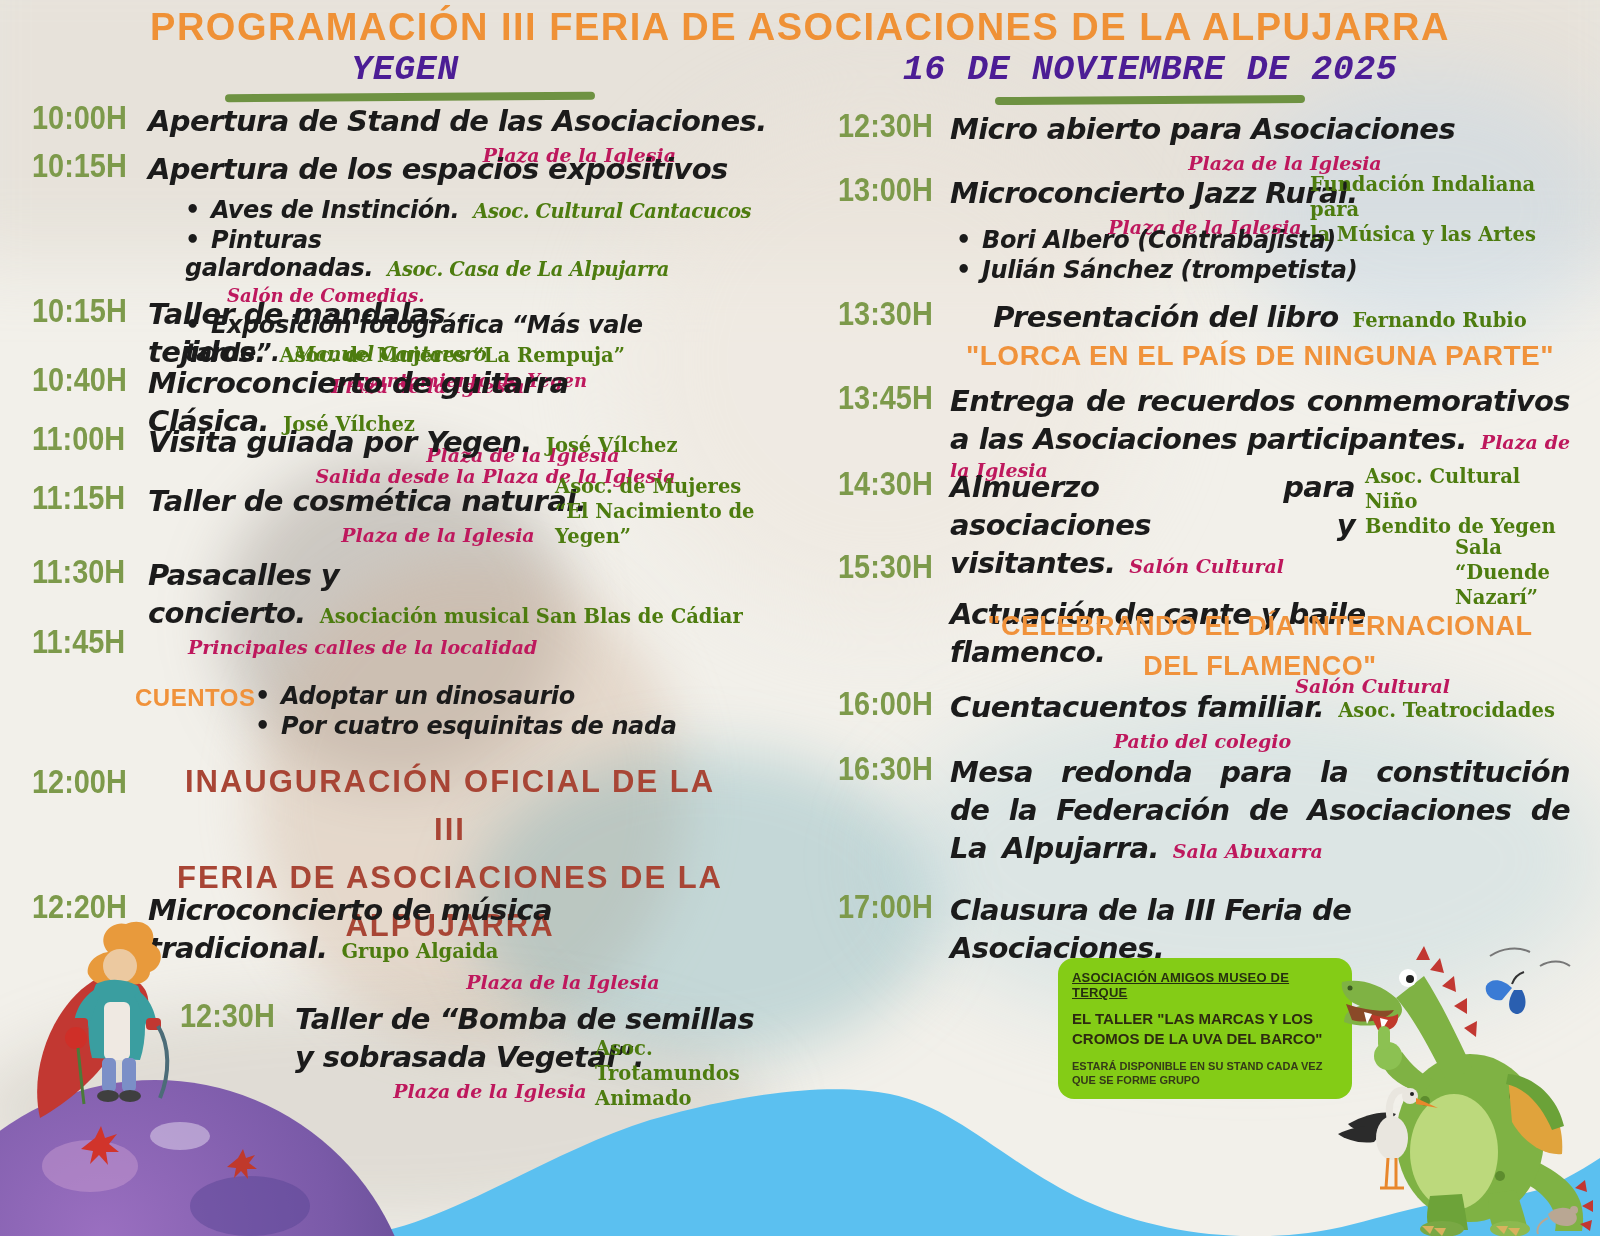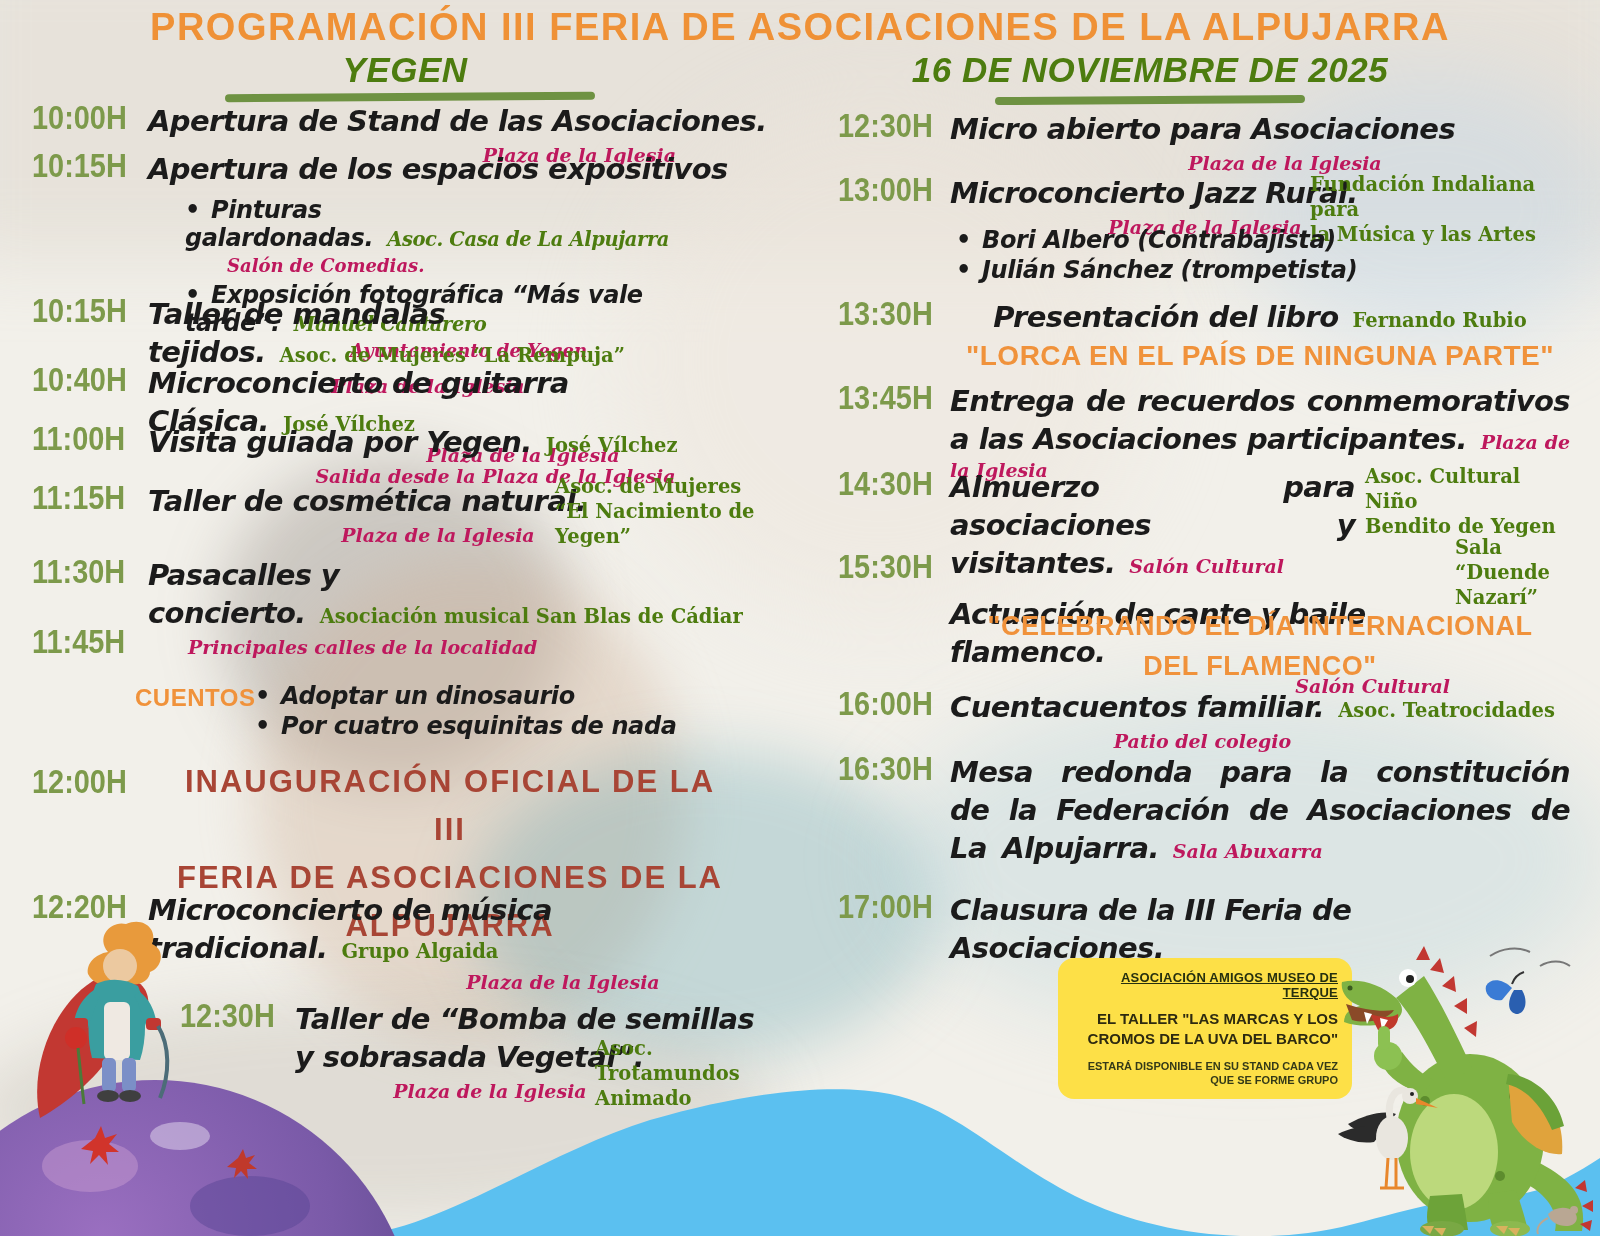--- a/index.html
+++ b/index.html
@@ -19,22 +19,22 @@
     background:rgba(206,176,150,0.36);filter:blur(26px);}
   .bg-water{left:470px;top:750px;width:470px;height:310px;
     background:rgba(88,158,173,0.30);filter:blur(30px);}
   .bg-sea-right{left:890px;top:690px;width:720px;height:340px;
     background:rgba(168,204,214,0.30);filter:blur(42px);}
   .bg-castles{left:-30px;top:1000px;width:800px;height:220px;
     background:rgba(168,158,146,0.24);filter:blur(30px);}
   
   .main-title{position:absolute;left:0;top:6px;width:1600px;text-align:center;
     font-weight:700;font-size:38px;letter-spacing:1.5px;color:#EF9136;}
-  .col-header{position:absolute;font-family:Liberation Sans, sans-serif;font-style:italic;
-    font-weight:700;font-size:35px;color:#4d7c0f;letter-spacing:0.5px;}
+  .col-header{position:absolute;font-family:Liberation Mono, monospace;font-style:italic;
+    font-weight:700;font-size:35px;color:#4c1d95;letter-spacing:0.5px;}
   .hdr-left{left:60px;top:50px;width:690px;text-align:center;}
   .hdr-right{left:830px;top:50px;width:640px;text-align:center;}
   .hdr-bar{position:absolute;height:8px;background:#6E9242;border-radius:4px;transform:rotate(-0.4deg);}
   .bar-left{left:225px;top:93px;width:370px;}
   .bar-right{left:995px;top:96px;width:310px;}
   .lrow{position:absolute;left:32px;width:756px;}
   .rrow{position:absolute;left:838px;width:732px;}
   .time{position:absolute;left:0;top:-4px;font-weight:700;font-size:34px;color:#7D9A4B;
     transform:scaleX(0.85);transform-origin:left;white-space:nowrap;}
   .lrow .content{margin-left:116px;}
@@ -99,21 +99,21 @@
   #r5 .loc{text-align:right;padding-right:20px;}
   #r5b{top:606px;}
   #r5b .content{width:620px;text-align:center;}
   #r6{top:688px;} #r6 .loc{text-align:center;padding-right:115px;}
   #r7{top:753px;}
   #r7 .content{width:620px;text-align:justify;}
   #r7 .etitle{word-spacing:6px;}
   #r8{top:891px;}
   
   .side-box{position:absolute;left:1058px;top:958px;width:266px;min-height:116px;
-    background:#fde047;border-radius:16px;padding:12px 14px;text-align:right;}
+    background:#84cc16;border-radius:16px;padding:12px 14px;text-align:left;}
   .side-box .h{font-weight:700;font-size:13px;color:#26300f;text-decoration:underline;
     letter-spacing:0.2px;}
   .side-box .t1{font-weight:700;font-size:15px;color:#2d2a10;margin-top:9px;line-height:20px;}
   .side-box .t2{font-weight:700;font-size:11px;color:#343a18;margin-top:10px;line-height:14px;}
   .art{position:absolute;pointer-events:none;}
 </style>
 </head>
 <body>
 
 <div class="page">
@@ -145,20 +145,21 @@
     </div>
   </div>
 
   <div class="lrow" id="l1">
     <span class="time">10:15H</span>
     <div class="content">
       <span class="etitle">Apertura de los espacios expositivos</span>
     </div>
   </div>
   <div class="lrow" id="l1b">
+    <div class="bullet-line"><span class="dot">•</span><span>Aves de Instinción.</span><span class="org">Asoc. Cultural  Cantacucos</span></div>
     <div class="bullet-line"><span class="dot">•</span><span>Pinturas galardonadas.</span><span class="org">Asoc. Casa de La Alpujarra</span></div>
     <div class="loc sub-loc sub1">Salón de Comedias.</div>
     <div class="bullet-line"><span class="dot">•</span><span>Exposición fotográfica “Más vale tarde”.</span><span class="org">Manuel  Cantarero</span></div>
     <div class="loc sub-loc sub2">Ayuntamiento de Yegen</div>
   </div>
 
   <div class="lrow" id="l2">
     <span class="time">10:15H</span>
     <div class="content">
       <span class="etitle">Taller de mandalas tejidos.</span><span class="org">Asoc. de Mujeres  “La Rempuja”</span>

